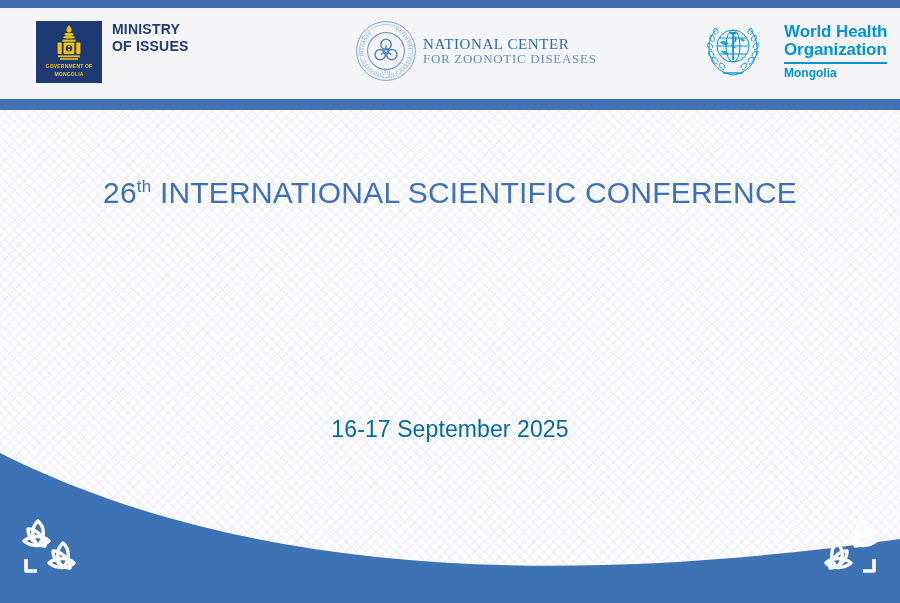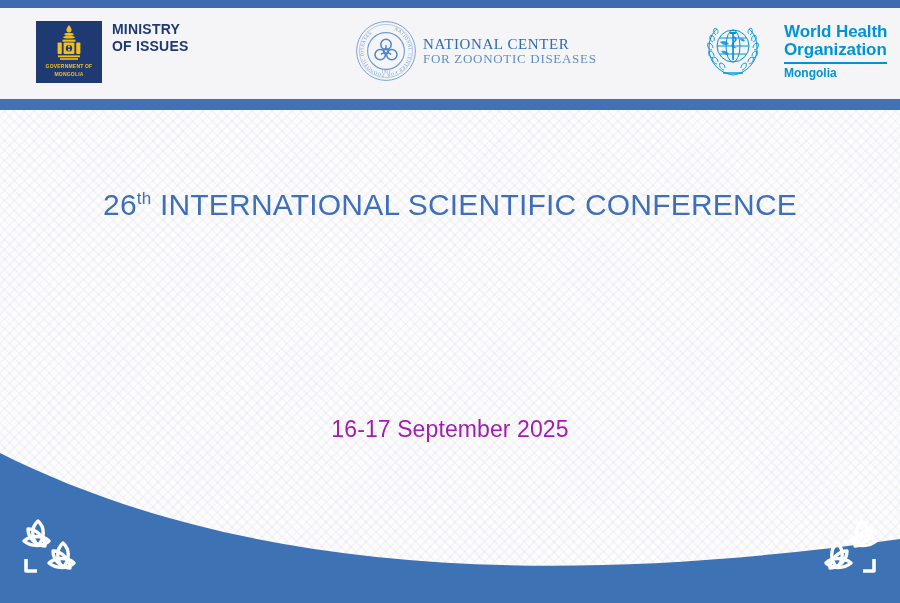--- a/index.html
+++ b/index.html
@@ -82,37 +82,37 @@
   .body-area{
     position:absolute;left:0;top:110px;width:900px;height:493px;
     background:
       repeating-linear-gradient(45deg,rgba(90,100,160,.045) 0 2px,rgba(0,0,0,0) 2px 7px),
       repeating-linear-gradient(-45deg,rgba(90,100,160,.045) 0 2px,rgba(0,0,0,0) 2px 7px),
       #fcfcfd;
   }
 
   
   .title-block{
-    position:absolute;left:0;top:187px;width:900px;text-align:center;
+    position:absolute;left:0;top:175px;width:900px;text-align:center;
   }
   .line1{
     color:#3f6fb8;font-size:30px;font-weight:normal;letter-spacing:.2px;
     line-height:36px;
   }
   .line1 sup{font-size:17px;vertical-align:super;line-height:0;}
   .line2{
     color:#3e6cb5;font-size:37px;font-weight:bold;line-height:50px;
     margin-top:14px;letter-spacing:.2px;
   }
 
   .date-block{
     position:absolute;left:0;top:414px;width:900px;text-align:center;
   }
   .date-line{
-    color:#a21caf;font-size:23px;line-height:31px;letter-spacing:.1px;text-align:center;
+    color:#0369a1;font-size:23px;line-height:31px;letter-spacing:.1px;text-align:center;
   }
 
   
   .wave-gray,.wave-blue{position:absolute;left:0;bottom:0;width:900px;height:160px;}
   .wave-gray svg,.wave-blue svg{display:block;width:900px;height:160px;}
 
   
   .ornament{position:absolute;width:82px;height:70px;}
   .ornament-left{left:14px;bottom:18px;}
   .ornament-right{right:14px;bottom:18px;transform:scaleX(-1);}

